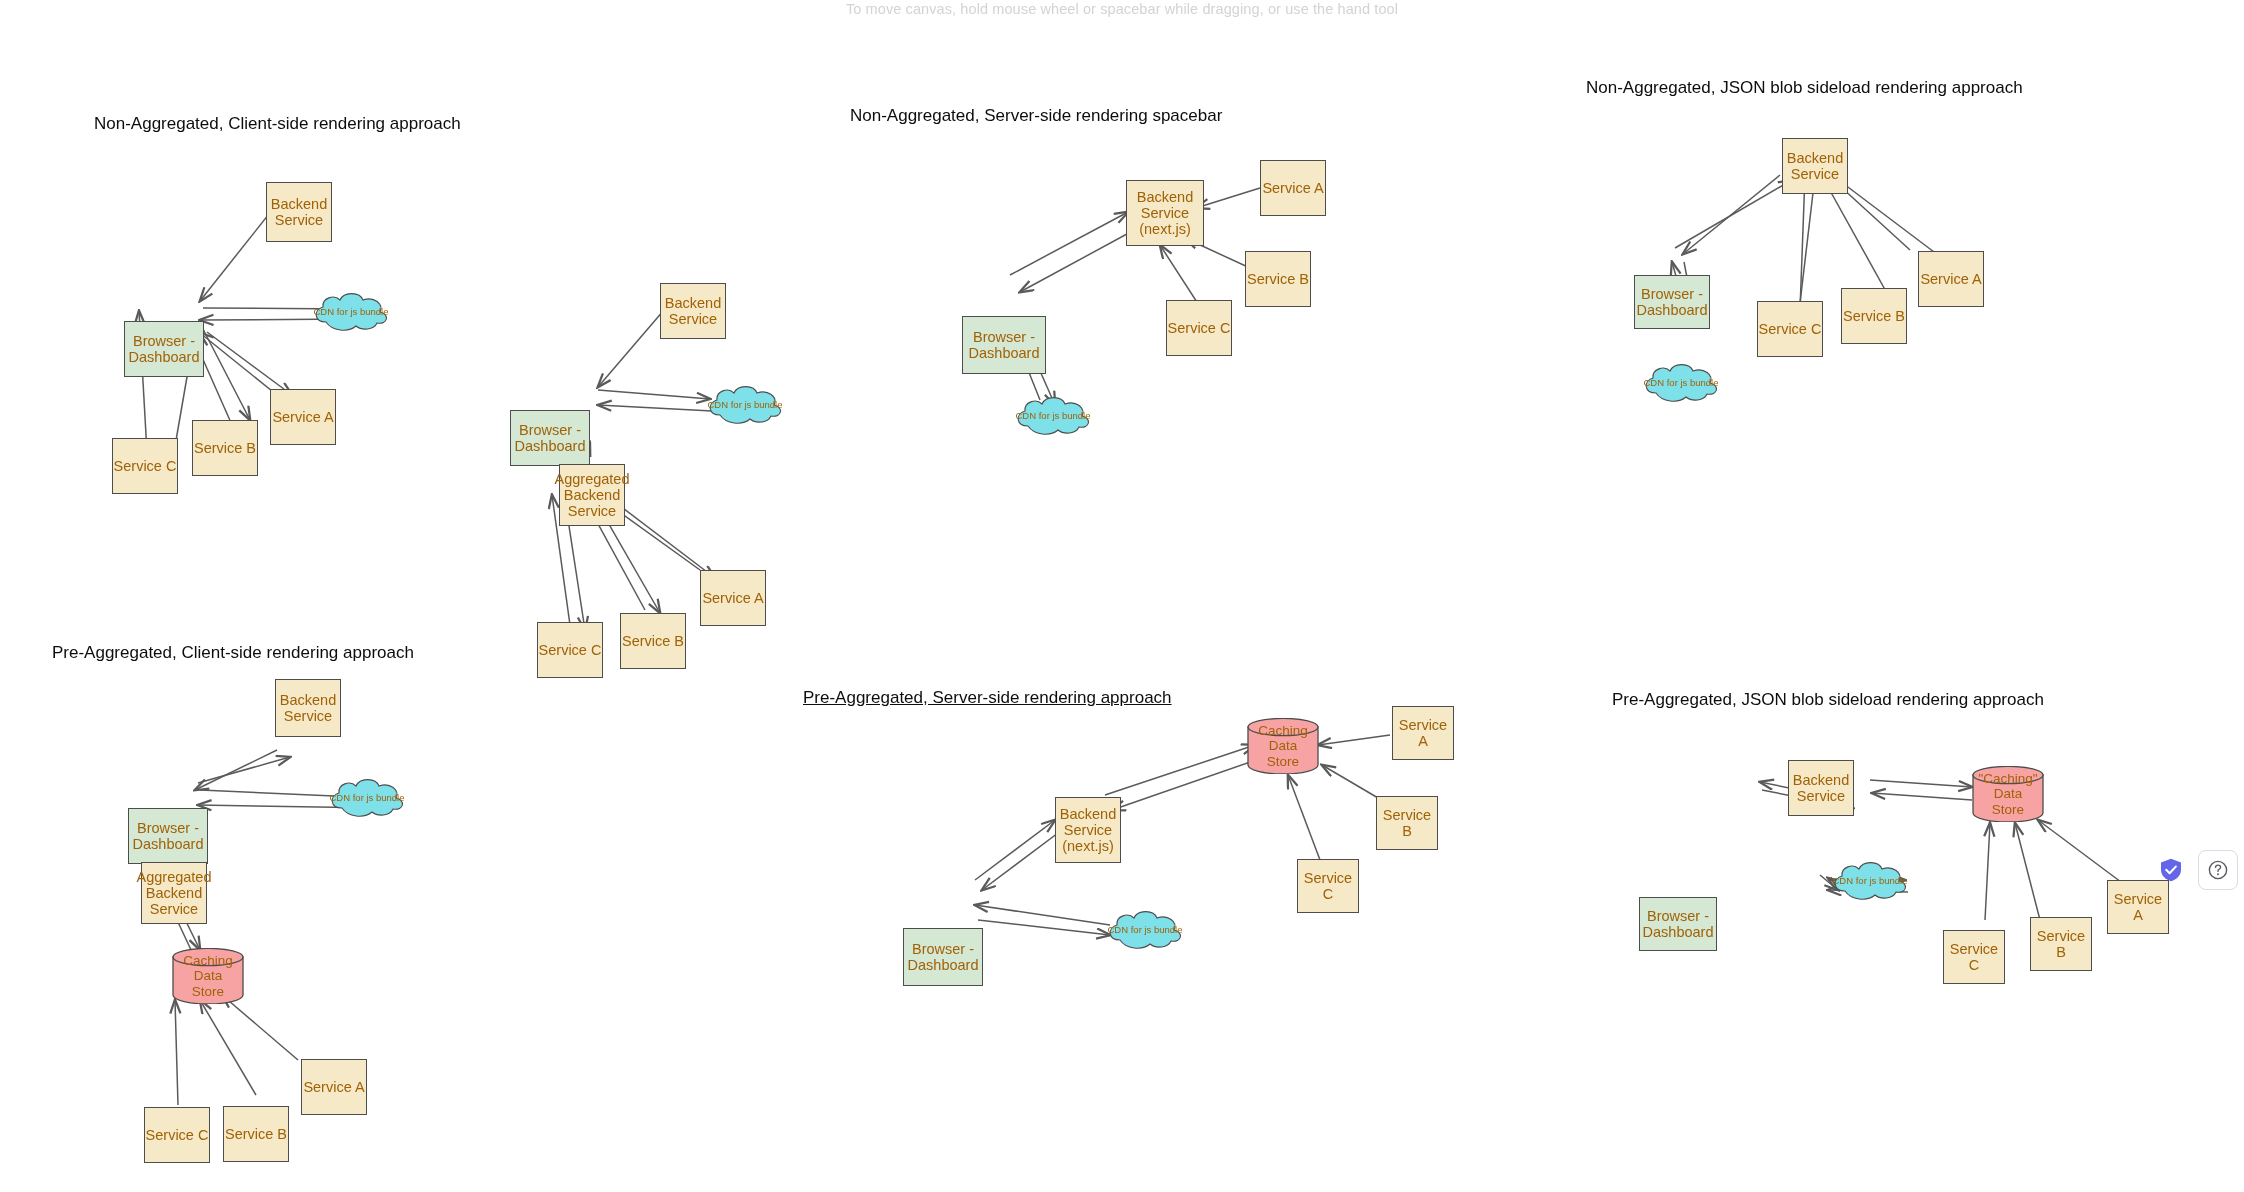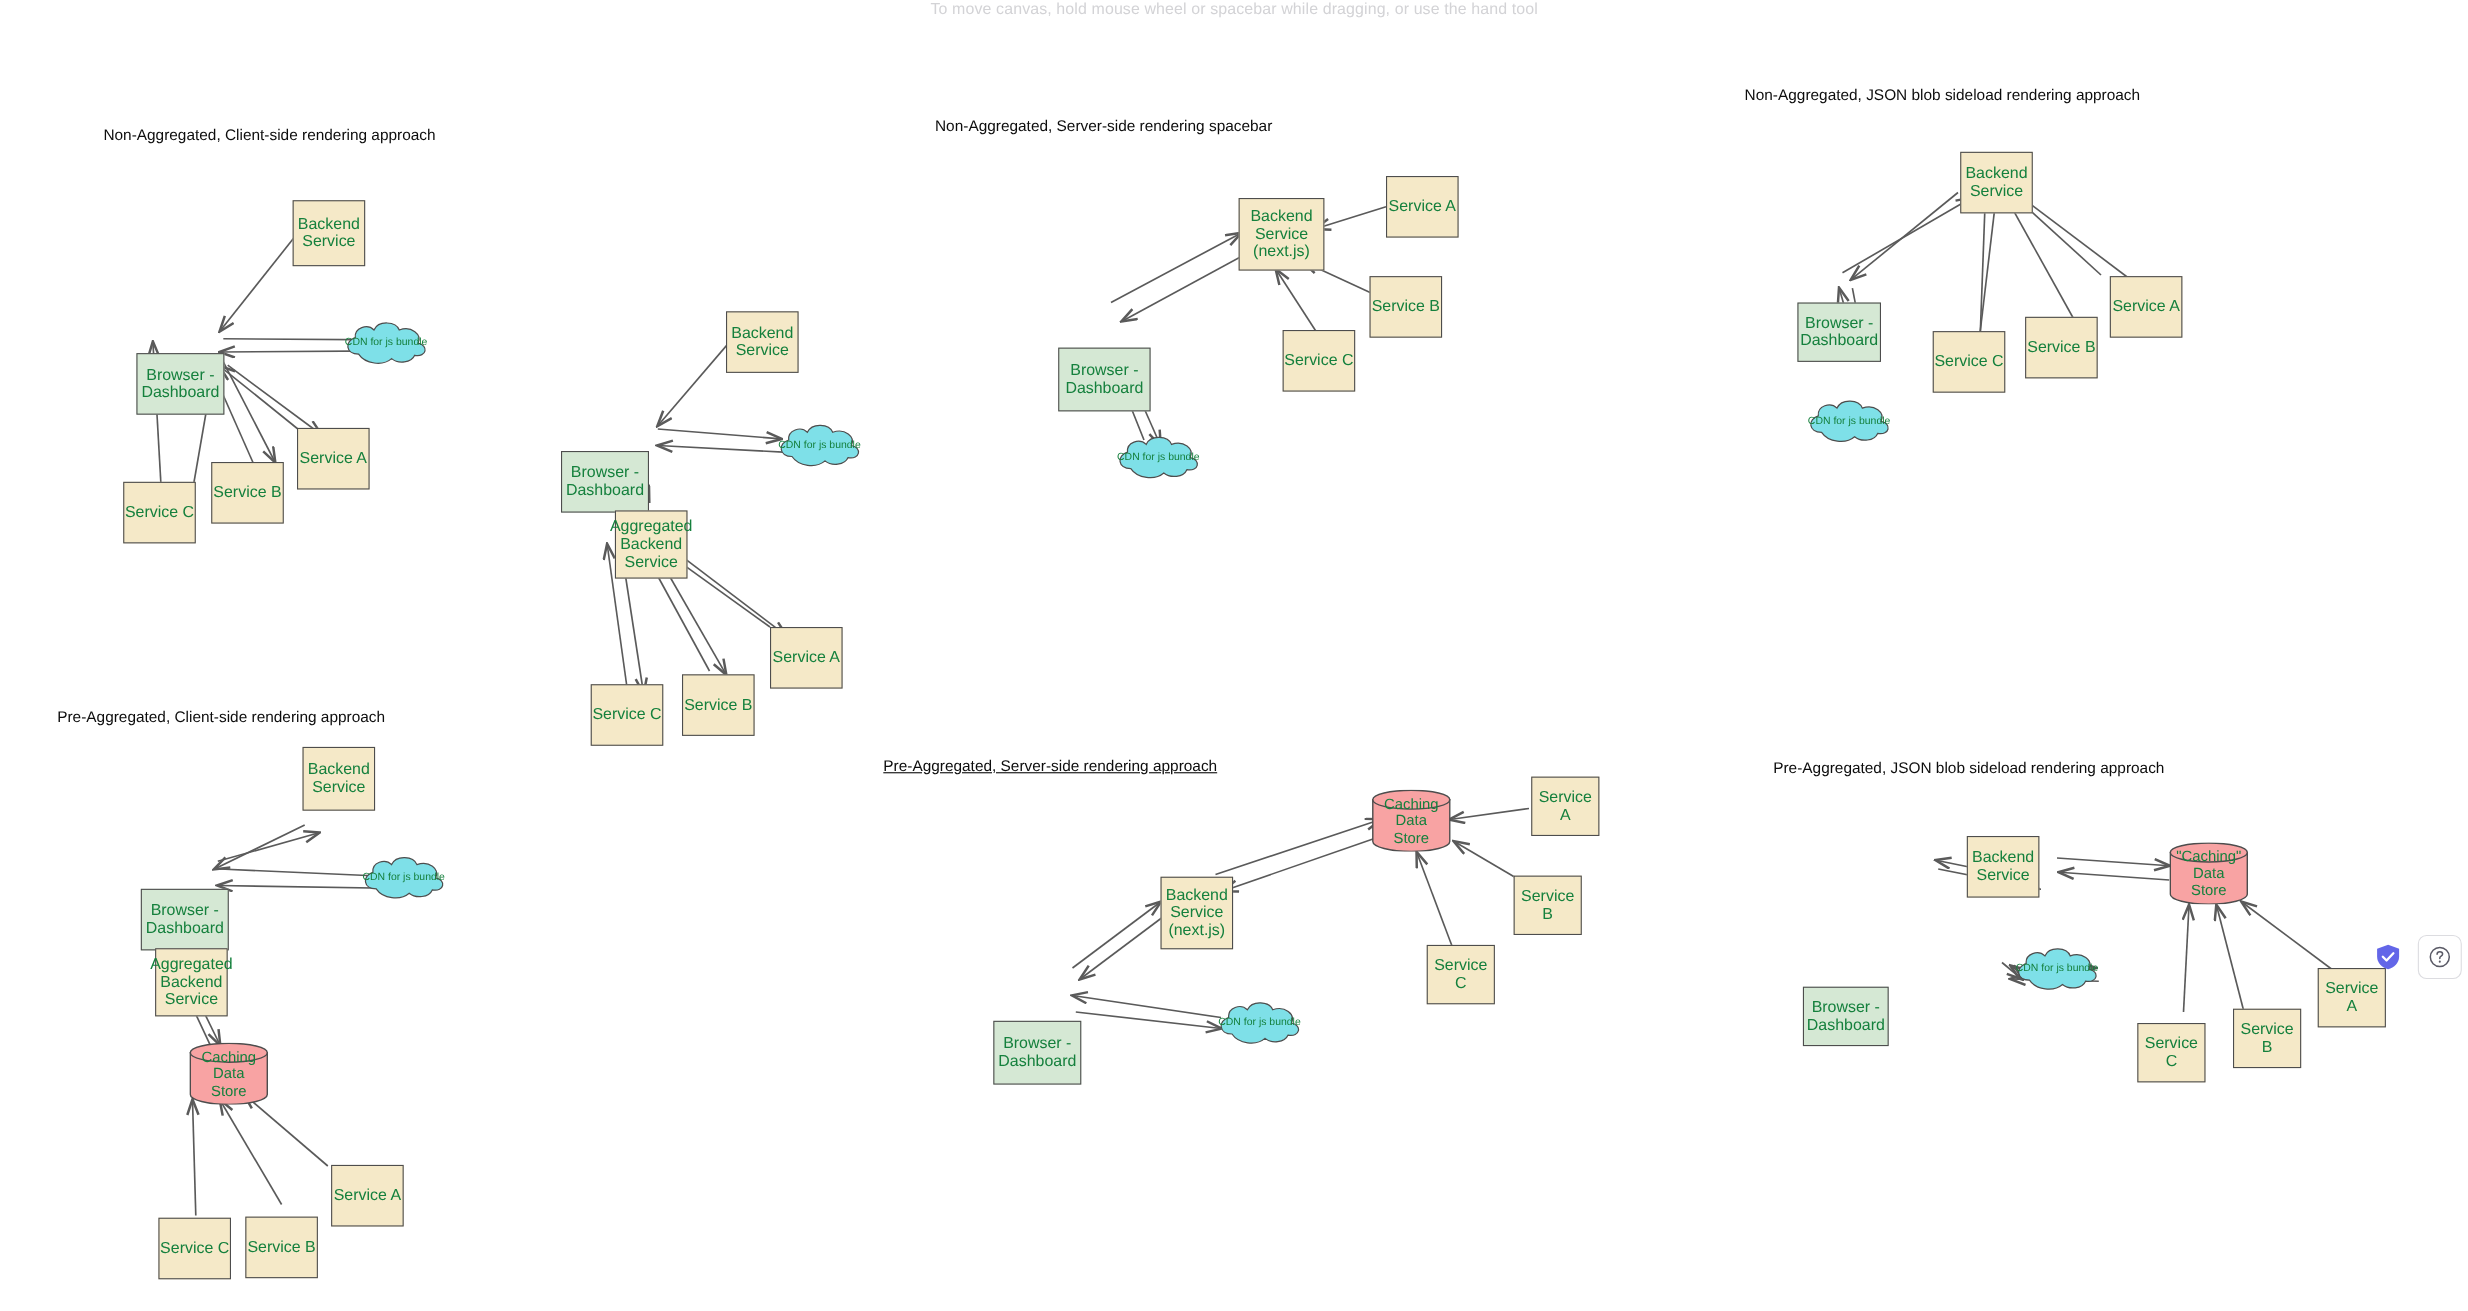--- a/index.html
+++ b/index.html
@@ -32,35 +32,35 @@
   #edges {
     position: absolute;
     top: 0; left: 0;
     width: 2244px; height: 1192px;
     pointer-events: none;
   }
   #edges path, #edges line { stroke: #5a5a5a; stroke-width: 1.5px; fill: none; }
   
   .diagram-title {
     position: absolute;
-    font-size: 14px;
+    font-size: 17px;
     color: #0d0d0d;
     white-space: nowrap;
     font-family: "Liberation Sans", sans-serif;
   }
   
   .node {
     position: absolute;
     display: flex;
     align-items: center;
     justify-content: center;
     text-align: center;
     font-size: 14.5px;
     line-height: 1.12;
-    color: #15803d;
+    color: #a16207;
     z-index: 5;
     font-family: "Liberation Sans", sans-serif;
   }
   .node.box {
     background: #f5e9c8;
     border: 1.6px solid #4d4d4d;
   }
   .node.browser {
     background: #d5e8d4;
     border: 1.6px solid #4d4d4d;

